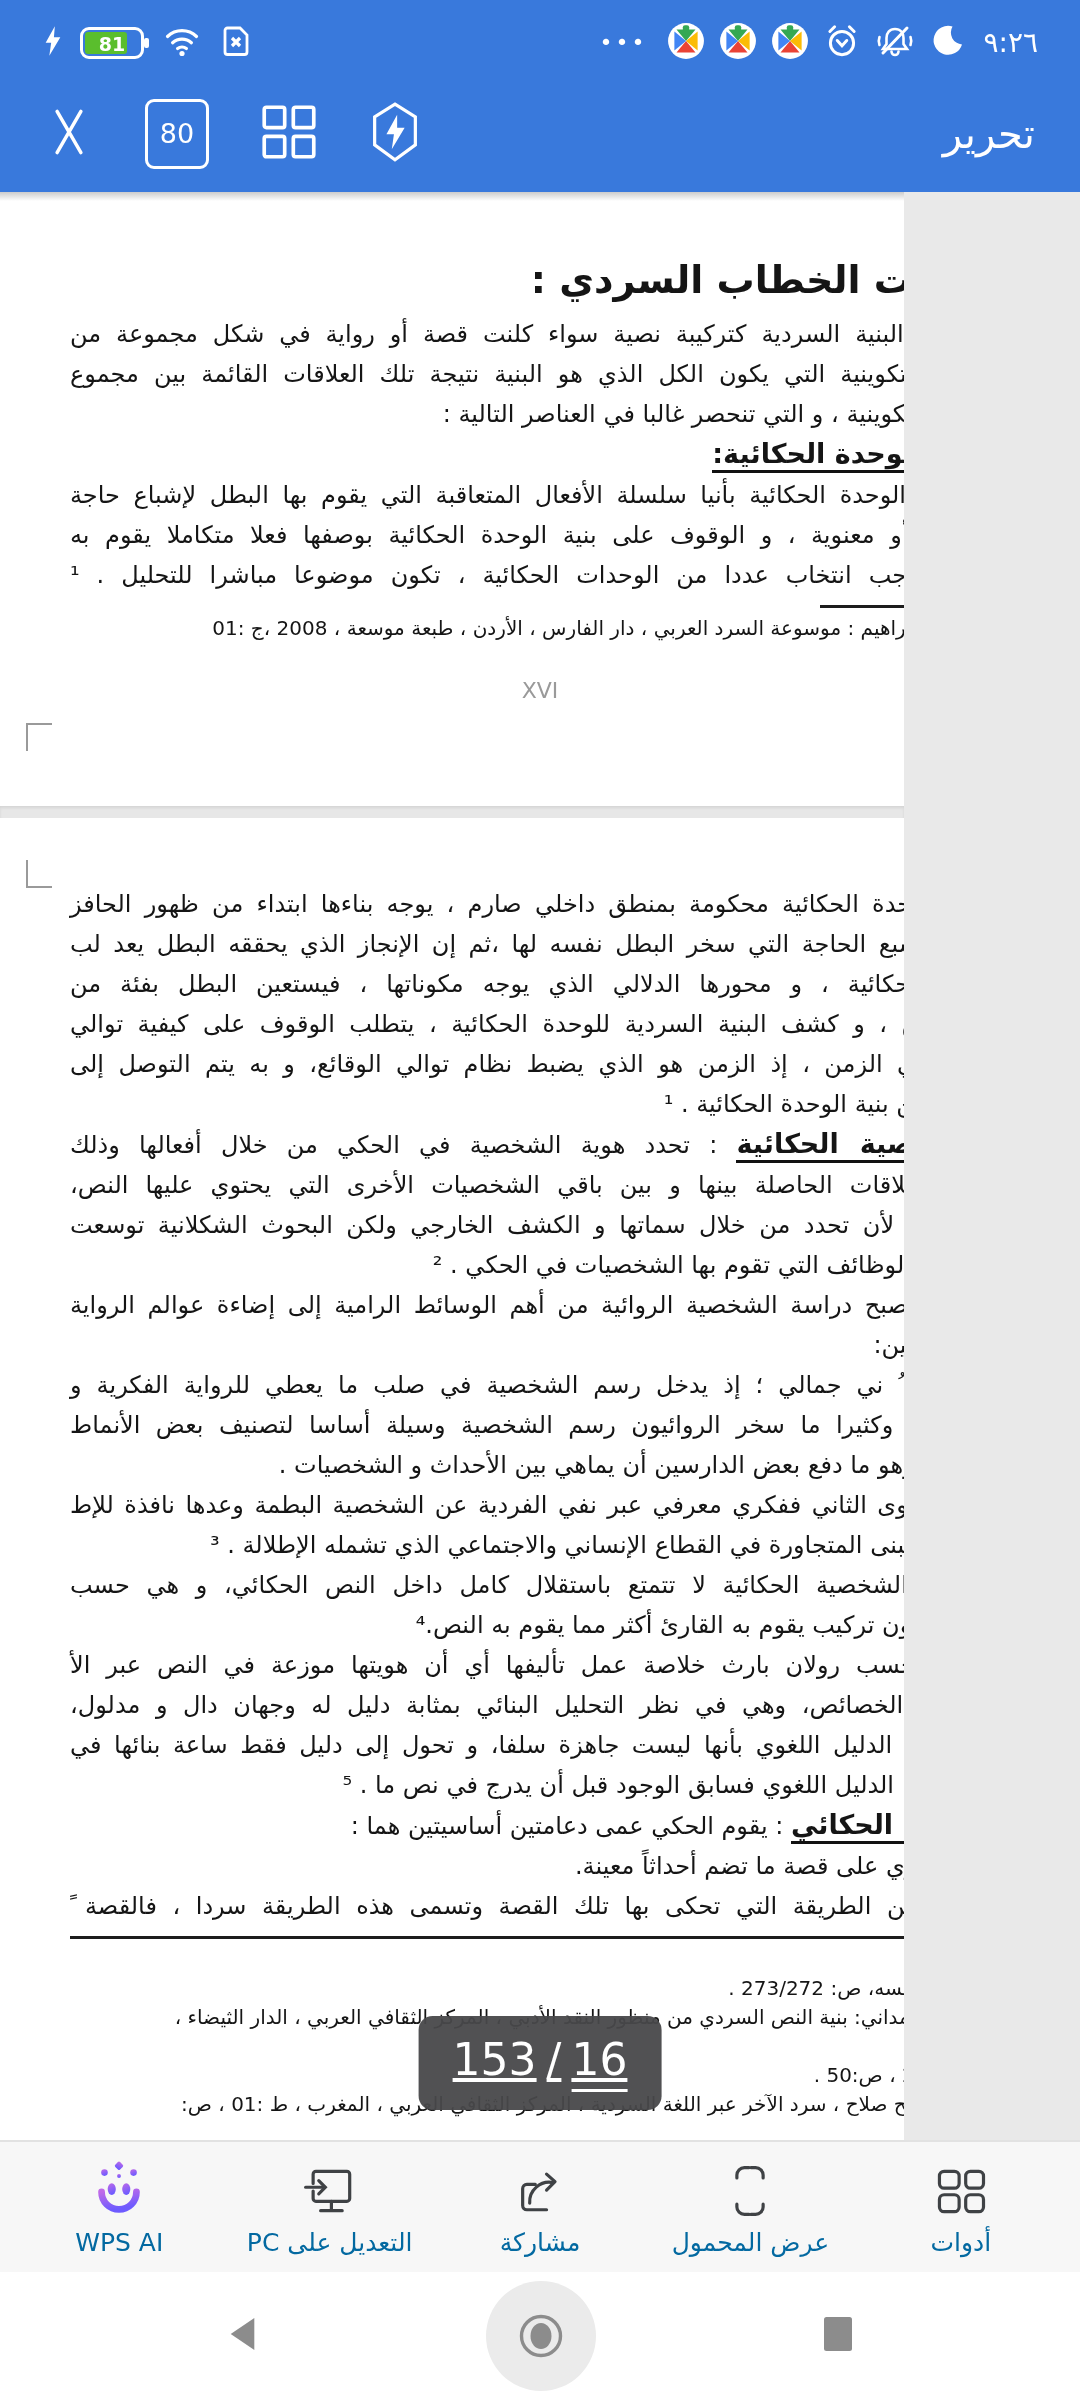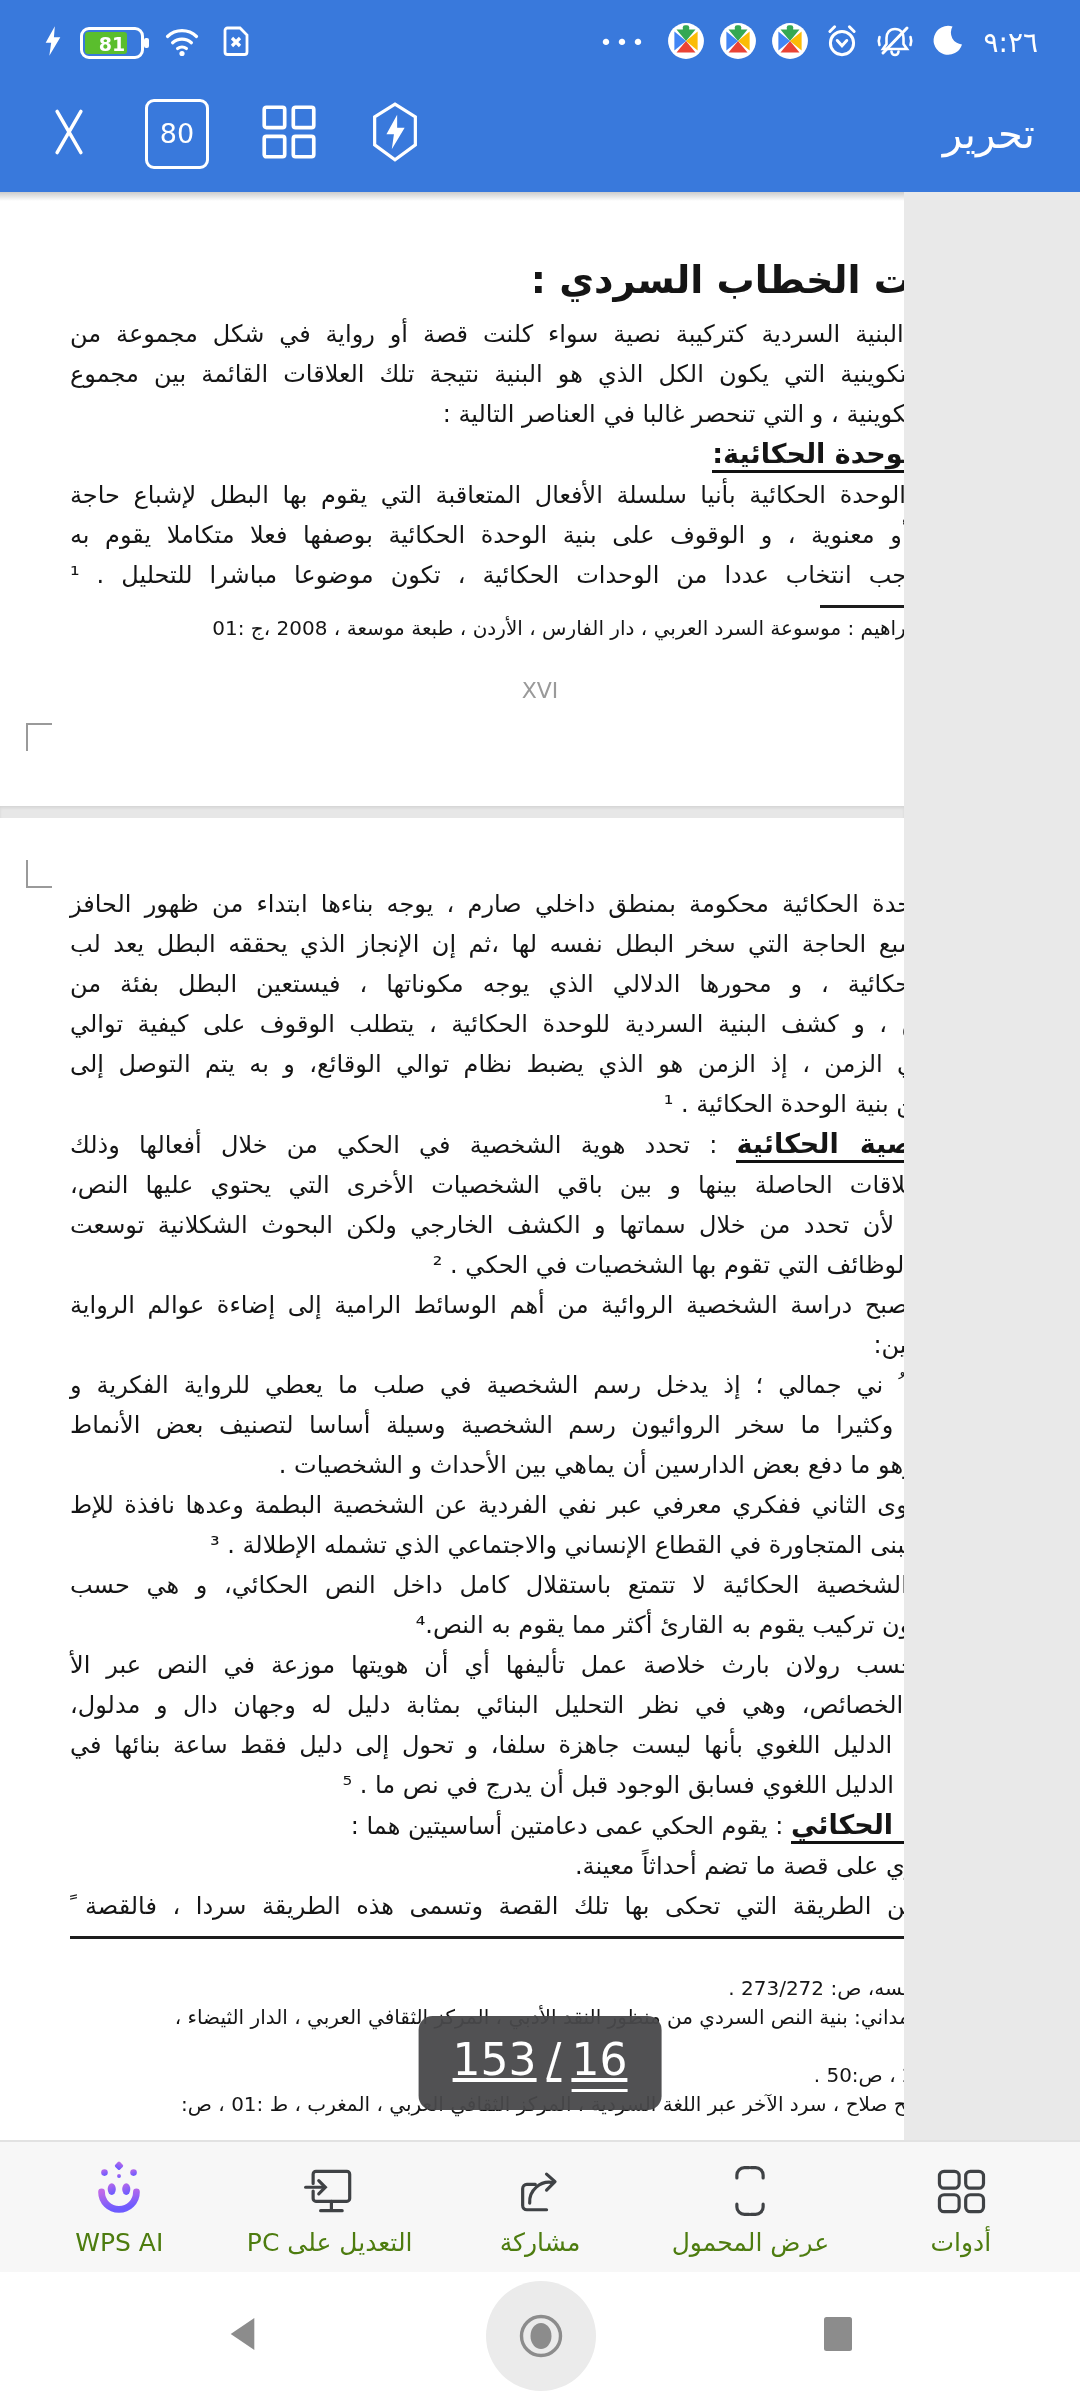--- a/index.html
+++ b/index.html
@@ -53,21 +53,21 @@
   
   #page-badge{position:absolute;top:2016px;left:50%;transform:translateX(-50%);z-index:10;
     background:rgba(72,72,74,0.95);border-radius:14px;color:#fff;font-size:44px;
     padding:18px 34px;direction:ltr;display:flex;align-items:baseline;gap:10px;text-decoration:underline;}
   #page-badge .cur{border-bottom:3px solid #fff;padding-bottom:4px;}
   
   #bottombar{position:absolute;top:2140px;left:0;width:1080px;height:132px;background:#F7F7F7;
     border-top:2px solid #E2E2E2;display:flex;direction:rtl;align-items:center;
     justify-content:space-around;padding:0 14px;box-sizing:border-box;z-index:11;}
   .bbar-item{display:flex;flex-direction:column;align-items:center;gap:4px;min-width:170px;}
-  .bbar-item .lbl{font-size:25px;color:#4d7c0f;white-space:nowrap;}
+  .bbar-item .lbl{font-size:25px;color:#0369a1;white-space:nowrap;}
   .bbar-icon{height:66px;display:flex;align-items:center;justify-content:center;}
   
   #navbar{position:absolute;top:2272px;left:0;width:1080px;height:128px;background:#fff;
     display:flex;align-items:center;justify-content:space-evenly;z-index:11;}
   .halo{width:110px;height:110px;border-radius:50%;background:#EBEBEB;
     display:flex;align-items:center;justify-content:center;}
 </style>
 </head>
 <body>
 

